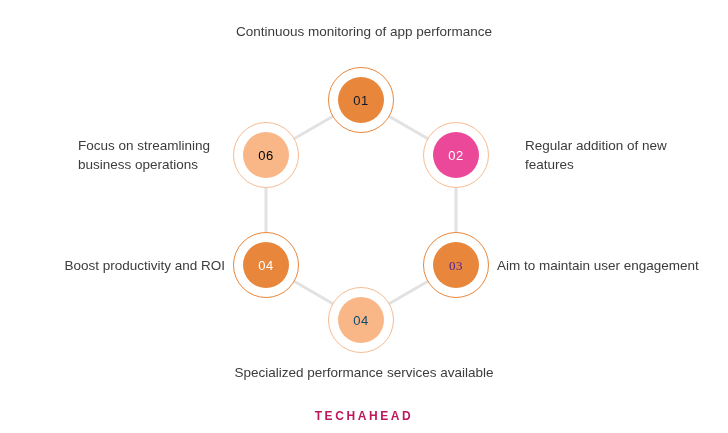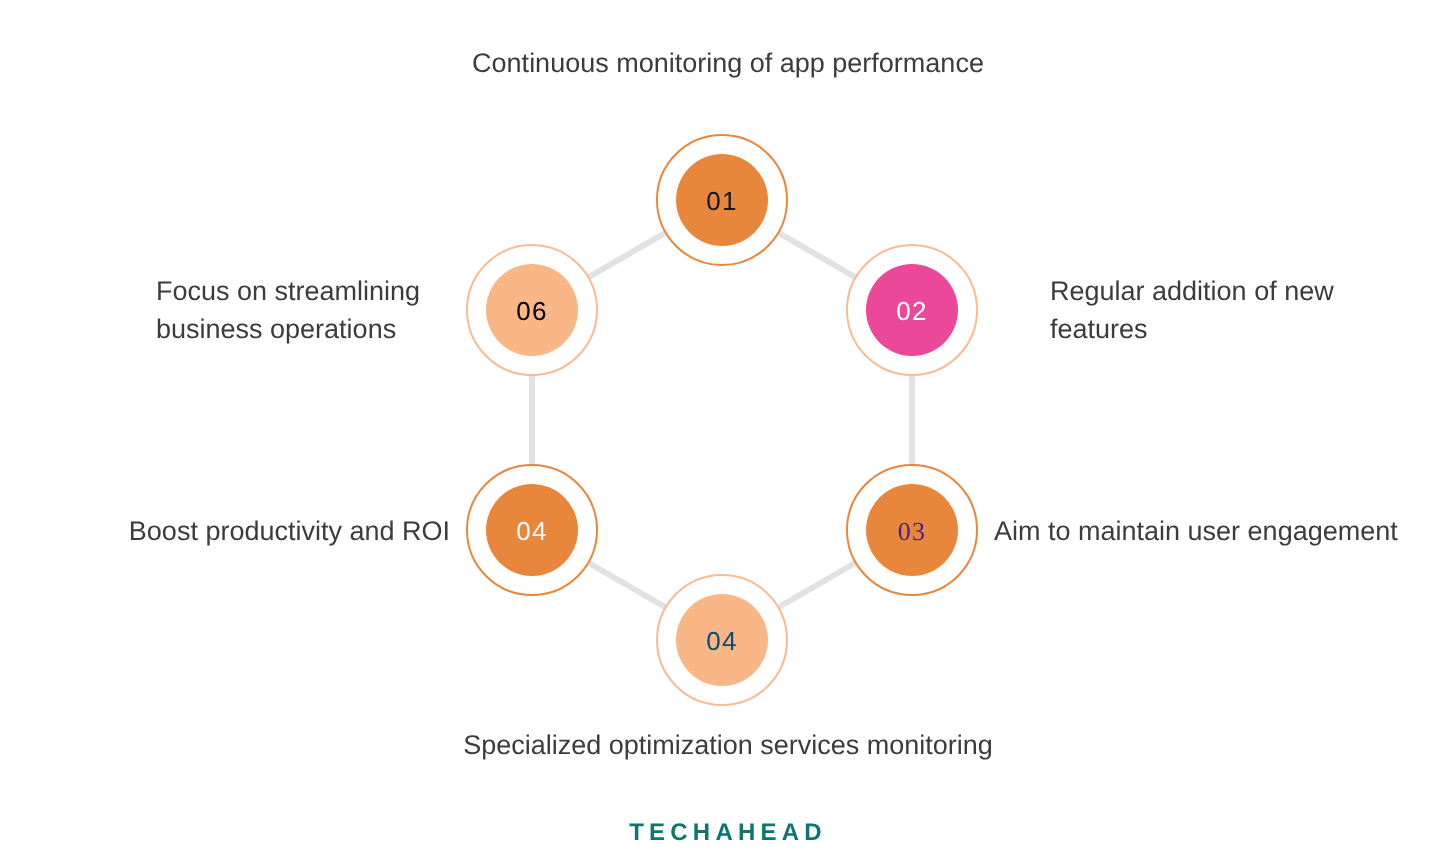--- a/index.html
+++ b/index.html
@@ -131,20 +131,20 @@
   <div class="node" id="n5" style="left: 233px; top: 122px; border: 1px solid rgb(246, 188, 147);">
     <div class="disc" style="background: rgb(249, 183, 135);">
       <span class="num" style="color: #000000;">06</span>
     </div>
   </div>
 
   <div class="label center" id="l0" style="left: 0px; width: 728px; text-align: center; top: 22px;">Continuous monitoring of app performance</div>
   <div class="label right" id="l1" style="left: 497px; width: 229px; text-align: left; top: 136px; margin-left: 28px;">Regular addition of new
 features</div>
   <div class="label right" id="l2" style="left: 497px; width: 229px; text-align: left; top: 255.5px;">Aim to maintain user engagement</div>
-  <div class="label center" id="l3" style="left: 0px; width: 728px; text-align: center; top: 363px;">Specialized optimization services monitoring</div>
+  <div class="label center" id="l3" style="left: 0px; width: 728px; text-align: center; top: 363px;">Specialized performance services available</div>
   <div class="label left" id="l5" style="left: 78px; width: 147px; text-align: left; padding-right: 0px; top: 136px;">Focus on streamlining
 business operations</div>
   <div class="label left" id="l4" style="left: 0px; width: 225px; text-align: right; padding-right: 0px; top: 255.5px;">Boost productivity and ROI</div>
 
-  <div class="watermark" style="color: #0f766e;">TECHAHEAD</div>
+  <div class="watermark" style="color: #be185d;">TECHAHEAD</div>
 
 </div>
 
 </body></html>

